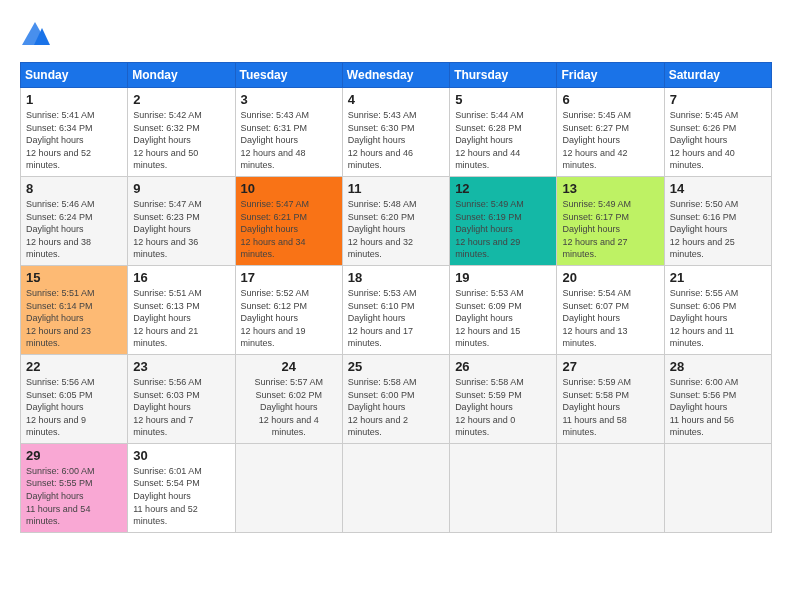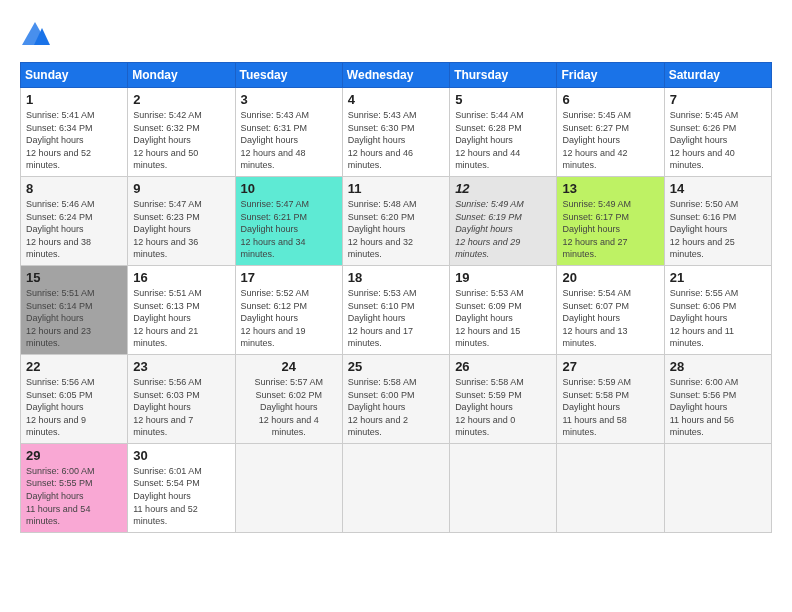--- a/index.html
+++ b/index.html
@@ -210,39 +210,39 @@
       </td>
           <td style="background: rgb(245, 245, 245);">
         <span class="day-num">9</span>
         <div class="day-info">
           Sunrise: 5:47 AM<br>
           Sunset: 6:23 PM<br>
           Daylight hours<br>
           12 hours and 36 minutes.
         </div>
       </td>
-          <td style="background: #5eead4;">
+          <td style="background: #f97316;">
         <span class="day-num">10</span>
         <div class="day-info">
           Sunrise: 5:47 AM<br>
           Sunset: 6:21 PM<br>
           Daylight hours<br>
           12 hours and 34 minutes.
         </div>
       </td>
           <td style="background: rgb(245, 245, 245);">
         <span class="day-num">11</span>
         <div class="day-info">
           Sunrise: 5:48 AM<br>
           Sunset: 6:20 PM<br>
           Daylight hours<br>
           12 hours and 32 minutes.
         </div>
       </td>
-          <td style="background: #e5e5e5; font-style: italic;">
+          <td style="background: #14b8a6;">
         <span class="day-num">12</span>
         <div class="day-info">
           Sunrise: 5:49 AM<br>
           Sunset: 6:19 PM<br>
           Daylight hours<br>
           12 hours and 29 minutes.
         </div>
       </td>
           <td style="background: #bef264; margin-left: 40px;">
         <span class="day-num">13</span>
@@ -257,21 +257,21 @@
         <span class="day-num">14</span>
         <div class="day-info">
           Sunrise: 5:50 AM<br>
           Sunset: 6:16 PM<br>
           Daylight hours<br>
           12 hours and 25 minutes.
         </div>
       </td>
         </tr>
         <tr>
-          <td style="background: #a3a3a3;">
+          <td style="background: #fdba74;">
         <span class="day-num">15</span>
         <div class="day-info">
           Sunrise: 5:51 AM<br>
           Sunset: 6:14 PM<br>
           Daylight hours<br>
           12 hours and 23 minutes.
         </div>
       </td>
           <td style="background: rgb(255, 255, 255);">
         <span class="day-num">16</span>

